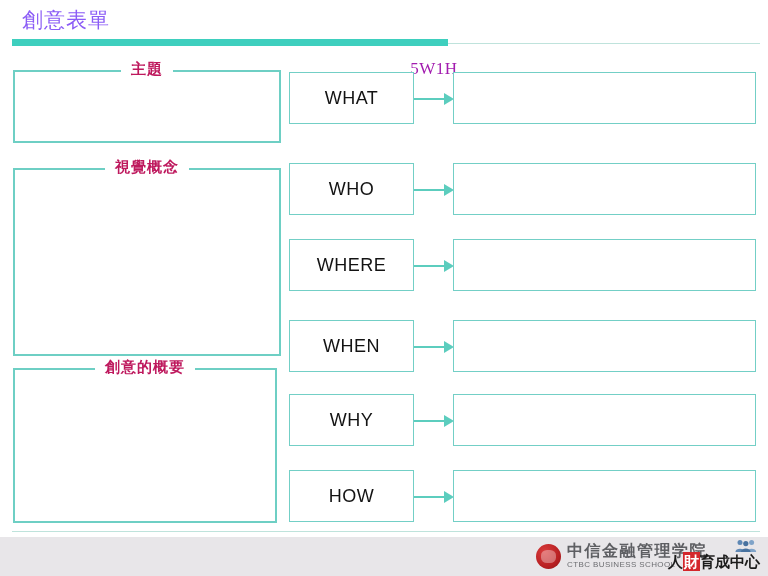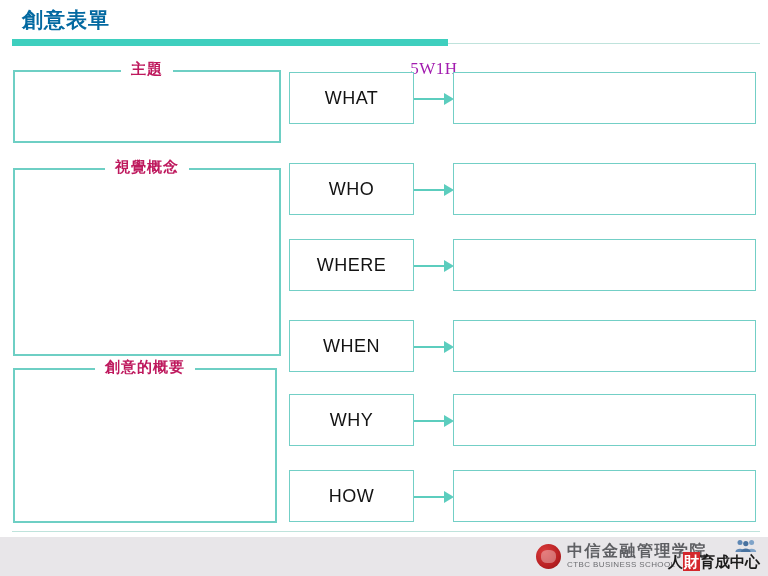--- a/index.html
+++ b/index.html
@@ -14,22 +14,22 @@
     overflow: hidden;
     position: relative;
   }
 
   
   #slide-title {
     position: absolute;
     left: 22px;
     top: 6px;
     font-size: 21px;
-    font-weight: bold;
-    color: #0369a1;
+    font-weight: normal;
+    color: #8b5cf6;
     letter-spacing: 1px;
     line-height: 28px;
     white-space: nowrap;
   }
   #title-rule-thin {
     position: absolute;
     left: 12px;
     top: 43px;
     width: 748px;
     height: 1px;

